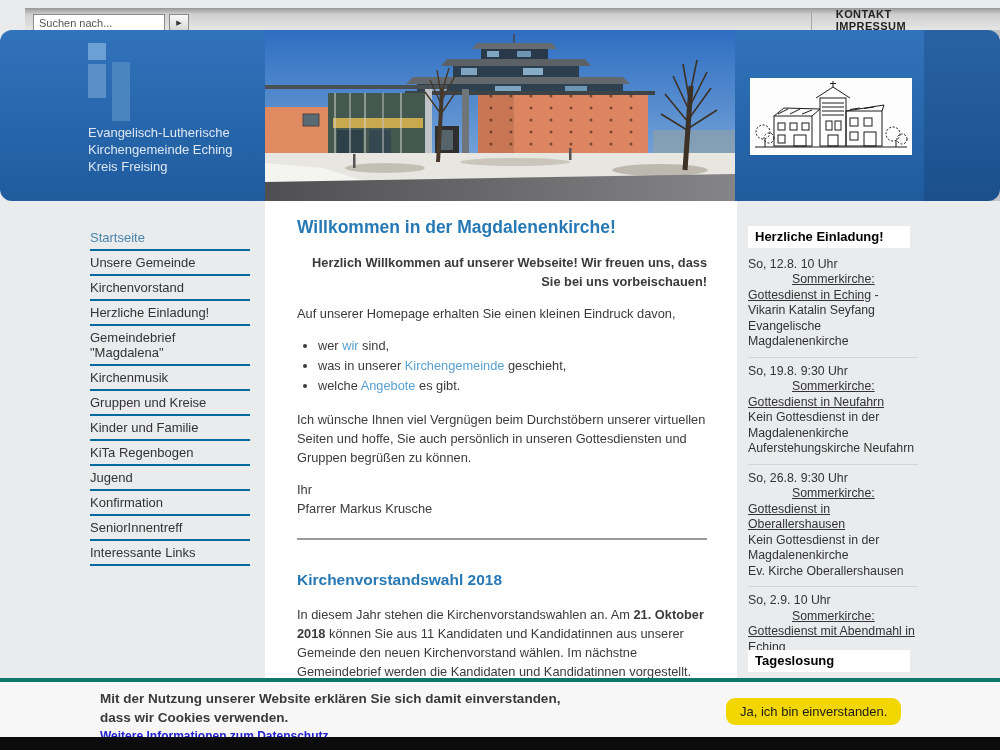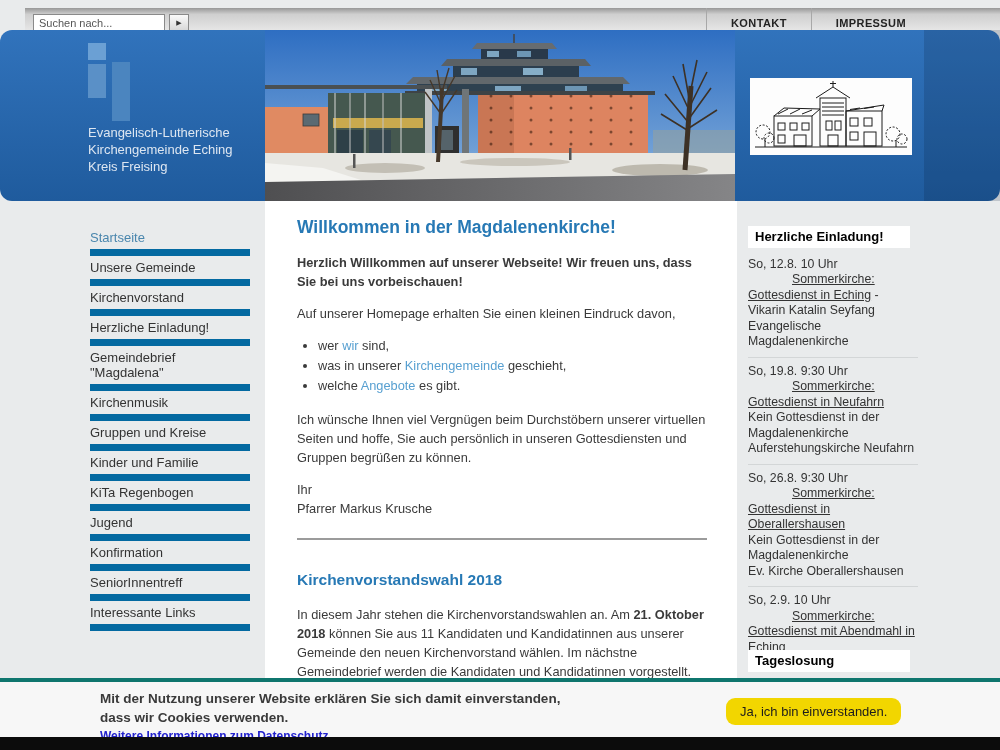--- a/index.html
+++ b/index.html
@@ -10,50 +10,50 @@
   
   .topbar { position:absolute; top:8px; left:0; width:1000px; height:42px;
     background:linear-gradient(180deg,#979797 0,#cfcfcf 15%,#e7e7e7 55%,#f6f6f6 100%);margin-left:25px; }
   .search-input { position:absolute; left:8px; top:6px; width:132px; height:18px;
     border:1px solid #8a8a8a; background:#fff; font-family:"Liberation Sans",sans-serif;
     font-size:11px; color:#444; padding:0 5px; }
   .search-input::placeholder { color:#555; }
   .search-btn { position:absolute; left:144px; top:6px; width:20px; height:18px;
     border:1px solid #8a8a8a; background:linear-gradient(180deg,#fafafa,#d6d6d6);
     font-size:7px; color:#333; display:flex; align-items:center; justify-content:center; cursor:pointer; }
-  .top-links { position:absolute; right:95px; top:0; height:30px; display:flex; }
+  .top-links { position:absolute; right:95px; top:0; height:30px; display:flex;flex-direction:column; }
   .top-link { display:flex; align-items:center; padding:0 24px; border-left:1px solid #a8a8a8;
     font-size:11px; font-weight:bold; color:#232323; letter-spacing:0.4px; text-decoration:none; }
 
   
   .header { position:absolute; top:30px; left:0; width:1000px; height:171px;
     background:linear-gradient(180deg,#3173bc 0,#1f5b9d 100%);border-radius:12px; }
   .hdr-shade { position:absolute; right:0; top:0; width:76px; height:171px; background:rgba(8,28,56,0.18); }
   .logo-sq { position:absolute; }
   .logo-sq.s1 { left:88px; top:13px; width:18px; height:17px; background:#6ba0d4; }
   .logo-sq.s2 { left:88px; top:34px; width:18px; height:34px; background:#5a90c7; }
   .logo-sq.s3 { left:112px; top:32px; width:18px; height:59px; background:#4b85bf; }
   .org-name { position:absolute; left:88px; top:94px; color:#dde6f1; font-size:13px; line-height:17px; }
   .photo { position:absolute; left:265px; top:0; width:470px; height:171px; overflow:hidden; }
   .sketch { position:absolute; left:750px; top:48px; width:162px; height:77px; background:#fdfdfd; }
 
   
   .main-bg { position:absolute; left:265px; top:201px; width:472px; height:536px; background:#ffffff; }
 
   
   .nav { position:absolute; left:90px; top:226px; width:160px; list-style:none; }
-  .nav li { font-size:13px; color:#333; padding:4px 0 4px 0; border-bottom:7px solid #0369a1; cursor:pointer; }
+  .nav li { font-size:13px; color:#333; padding:4px 0 4px 0; border-bottom:2px solid #0369a1; cursor:pointer; }
   .nav li.active { color:#4a86ad; }
 
   
   .main { position:absolute; left:297px; top:218px; width:410px; color:#3a3a3a; font-size:12.8px; line-height:19px; }
   .main h1 { font-size:17.5px; color:#2779b5; margin:0 0 16px; }
   .main h2 { font-size:15.5px; color:#2779b5; margin:30px 0 16px; }
   .main p { margin:0 0 13px; }
-  .main .lead { font-weight:bold; }
+  .main .lead { font-weight:bold;text-align:right; }
   .main ul { margin:0 0 14px 5px; padding-left:16px; }
   .main ul li { line-height:20px; }
   .main a { color:#58a0d1; text-decoration:none; cursor:pointer; }
   .main .sig { margin-bottom:20px; }
   .main hr { border:none; border-top:2px solid #9b9b9b; margin:0; }
 
   
   .panel { position:absolute; left:748px; top:226px; width:172px; font-size:12.3px; line-height:15.5px; color:#333; }
   .panel-hdr { background:#fff; width:162px; font-size:13px; font-weight:bold; color:#000; padding:3px 7px; margin-bottom:3px; }
   .events { height:404px; overflow:hidden; width:170px; }

